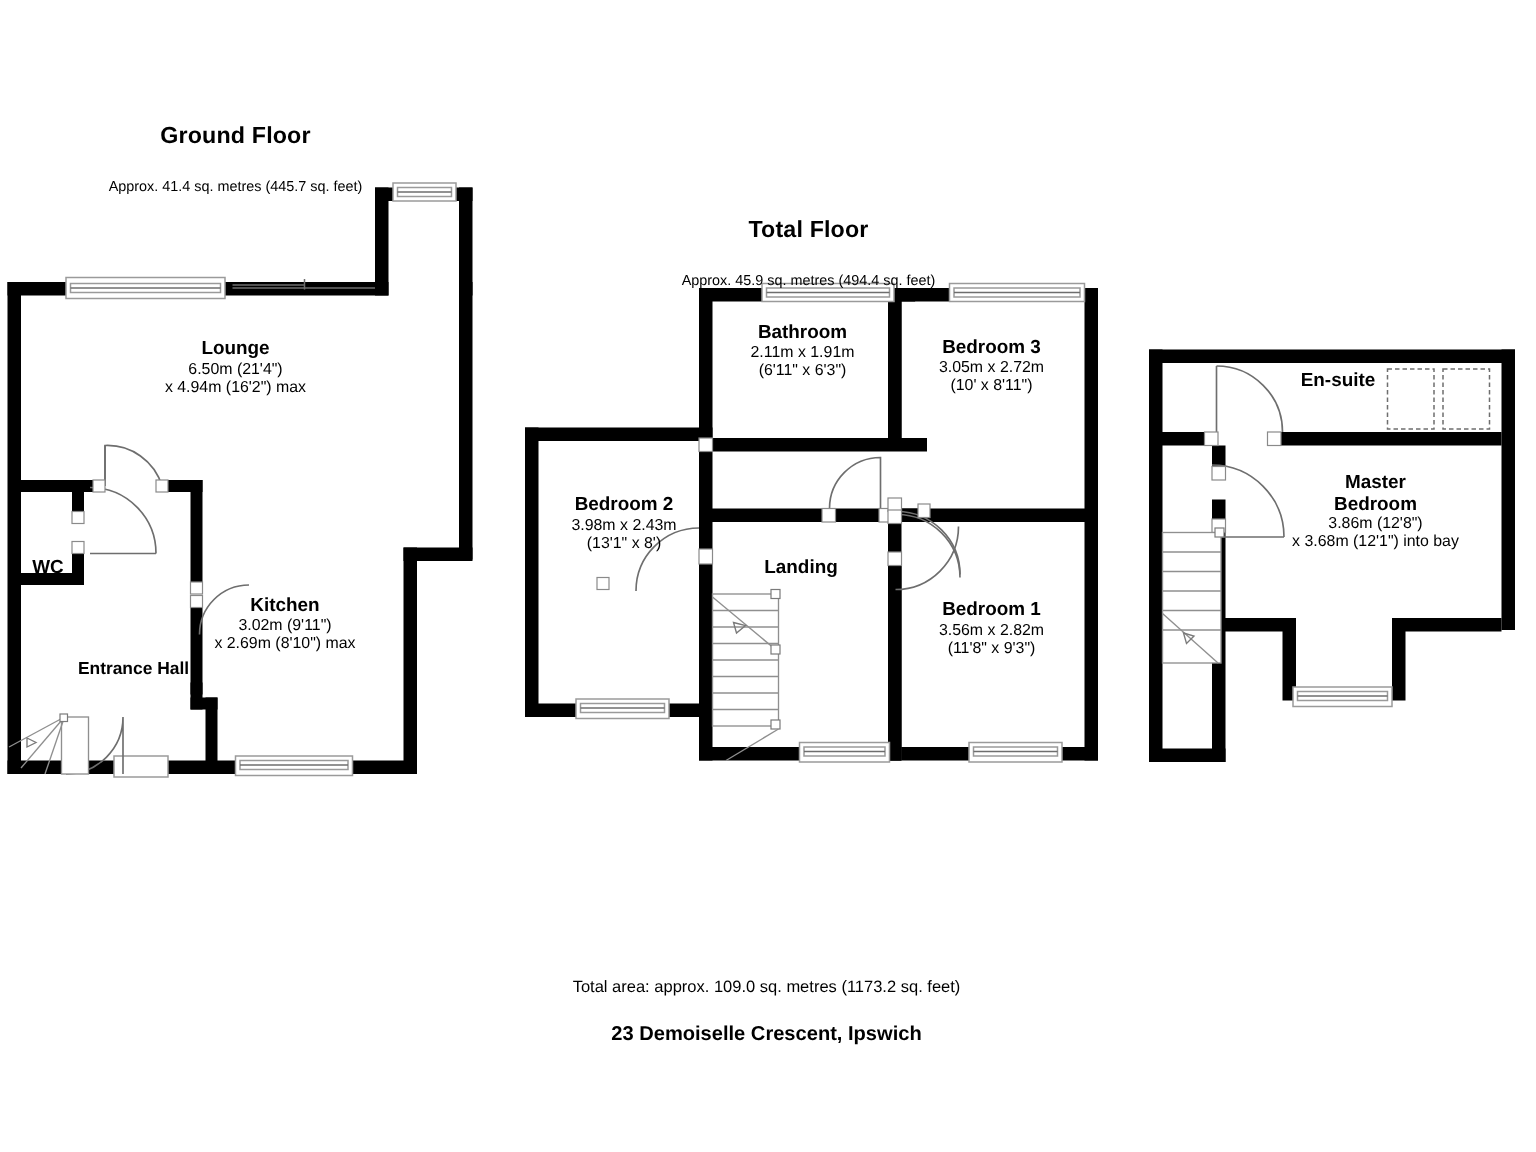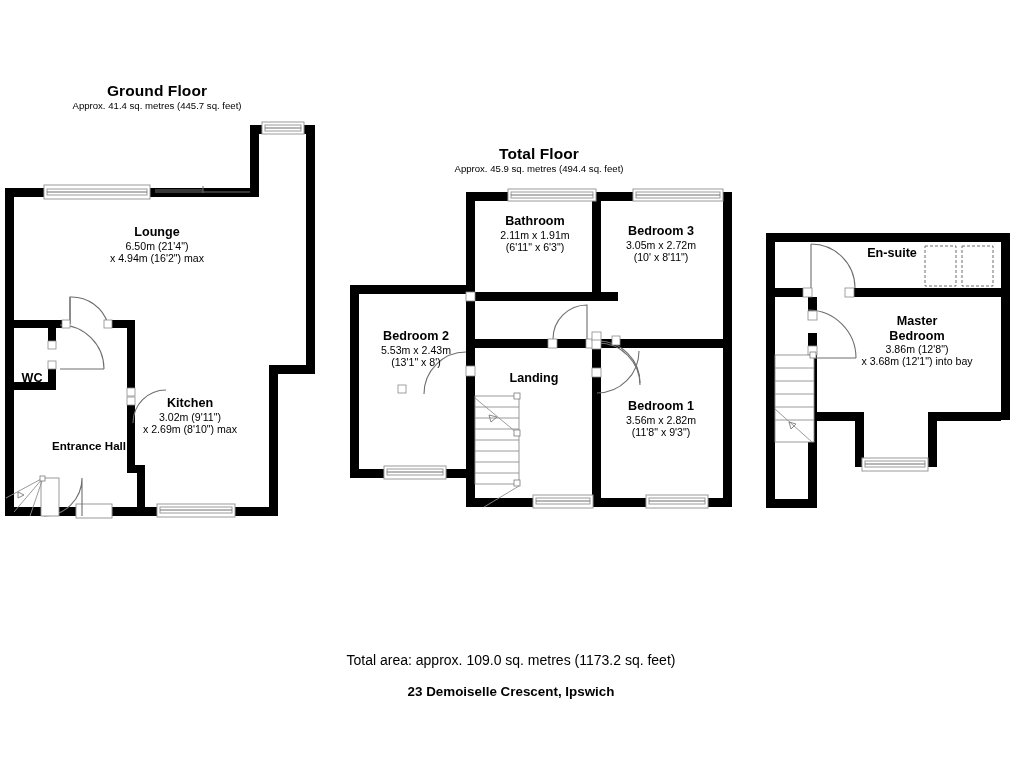--- a/index.html
+++ b/index.html
@@ -38,35 +38,36 @@
     line-height: 1.16;
   }
   .floor-title {
     font-size: 15.5px;
     font-weight: bold;
     letter-spacing: 0.1px;
   }
   .floor-sub {
     font-size: 9.6px;
     font-weight: normal;
+    margin-top: 19px;
   }
   .room-name {
     font-size: 12.6px;
     font-weight: bold;
   }
   .room-dims {
     font-size: 10.6px;
     font-weight: normal;
   }
   .room-name-sm {
     font-size: 11.6px;
     font-weight: bold;
   }
   .total-area {
-    font-size: 14px;
+    font-size: 11px;
     font-weight: normal;
   }
   .address {
     font-size: 13.4px;
     font-weight: bold;
   }
   .block-center { transform: translateX(-50%); }
 </style>
 </head>
 <body>
@@ -410,21 +411,21 @@
   </div>
 
   <div class="txt block-center" style="left:661px; top:224px;">
     <div class="room-name">Bedroom 3</div>
     <div class="room-dims">3.05m x 2.72m</div>
     <div class="room-dims">(10' x 8'11")</div>
   </div>
 
   <div class="txt block-center" style="left:416px; top:329px;">
     <div class="room-name">Bedroom 2</div>
-    <div class="room-dims">5.53m x 2.43m</div>
+    <div class="room-dims">3.98m x 2.43m</div>
     <div class="room-dims">(13'1" x 8')</div>
   </div>
 
   <div class="txt block-center" style="left:534px; top:371px;">
     <div class="room-name">Landing</div>
   </div>
 
   <div class="txt block-center" style="left:661px; top:399px;">
     <div class="room-name">Bedroom 1</div>
     <div class="room-dims">3.56m x 2.82m</div>

